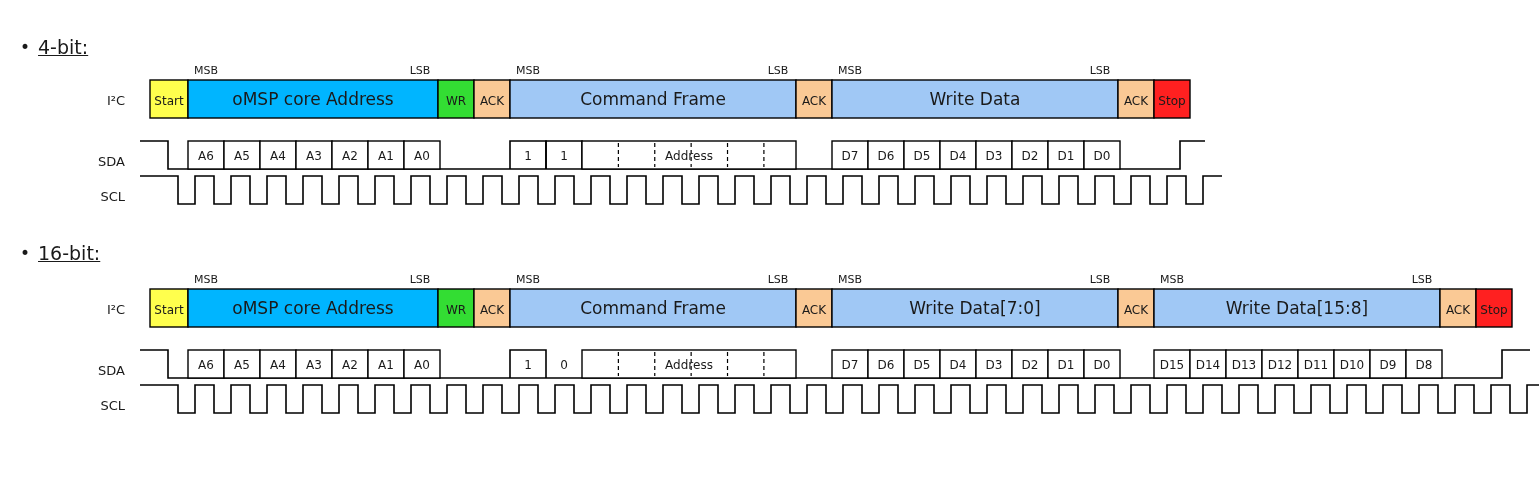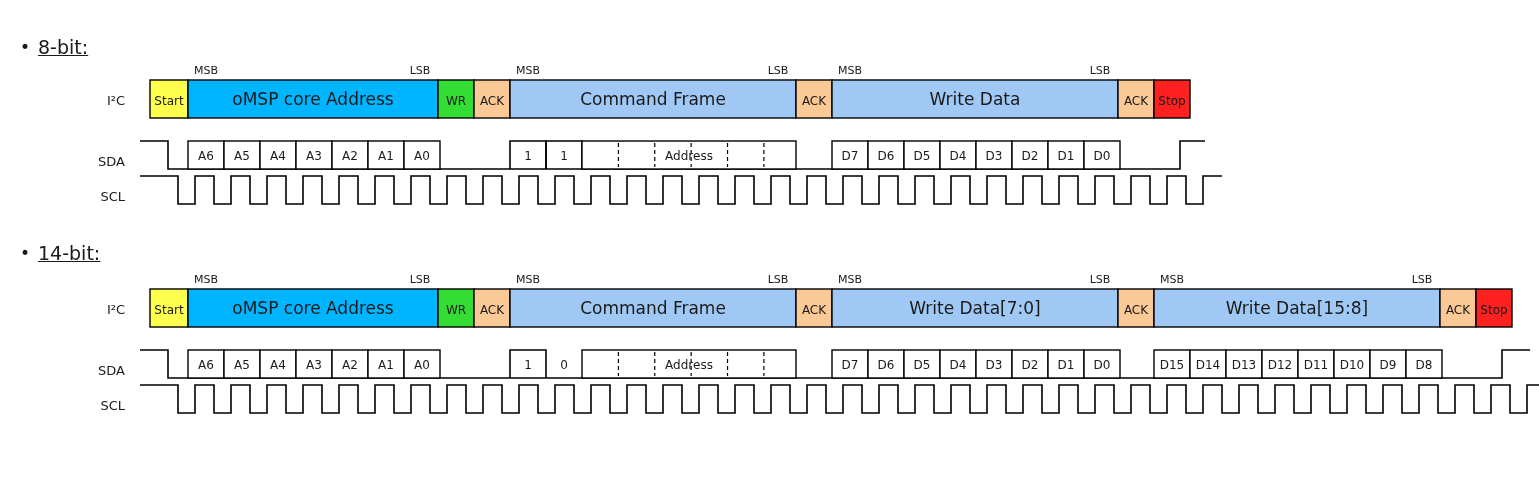--- a/index.html
+++ b/index.html
@@ -22,21 +22,21 @@
   .wave{fill:none;stroke:#000;stroke-width:1.6;}
   .boxline{fill:#fff;stroke:#000;stroke-width:1.4;}
   .dashline{stroke:#000;stroke-width:1.2;stroke-dasharray:4 3;}
   .segrect{stroke:#000;stroke-width:1.4;}
 </style>
 </head>
 <body>
 
 <div class="bullet-line" id="s1-bullet">
   <span class="bullet-dot">•</span>
-  <span class="bullet-text">8-bit:</span>
+  <span class="bullet-text">4-bit:</span>
 </div>
 
 <div class="diagram-wrap" id="diagram-8bit">
     <svg width="1539" height="195" viewBox="0 0 1539 195">
       <text x="125" y="47" text-anchor="end" class="lbl-side">I²C</text>
       <text x="125" y="108" text-anchor="end" class="lbl-side">SDA</text>
       <text x="125" y="143" text-anchor="end" class="lbl-side">SCL</text>
       <g>
         <rect x="150" y="22" width="38" height="38" fill="#ffff4d" class="segrect"></rect>
         <text x="169" y="47" text-anchor="middle" class="seg-txt-sm">Start</text>
@@ -128,21 +128,21 @@
         <text x="1066" y="102" text-anchor="middle" class="bit-txt">D1</text>
         <rect x="1084" y="83" width="36" height="28" class="boxline"></rect>
         <text x="1102" y="102" text-anchor="middle" class="bit-txt">D0</text>
       </g>
       <path d="M 140 118 L 178 118 L 178 146 L 195 146 L 195 118 L 214 118 L 214 146 L 231 146 L 231 118 L 250 118 L 250 146 L 267 146 L 267 118 L 286 118 L 286 146 L 303 146 L 303 118 L 322 118 L 322 146 L 339 146 L 339 118 L 358 118 L 358 146 L 375 146 L 375 118 L 394 118 L 394 146 L 411 146 L 411 118 L 430 118 L 430 146 L 447 146 L 447 118 L 466 118 L 466 146 L 483 146 L 483 118 L 502 118 L 502 146 L 519 146 L 519 118 L 538 118 L 538 146 L 555 146 L 555 118 L 574 118 L 574 146 L 591 146 L 591 118 L 610 118 L 610 146 L 627 146 L 627 118 L 646 118 L 646 146 L 663 146 L 663 118 L 682 118 L 682 146 L 699 146 L 699 118 L 718 118 L 718 146 L 735 146 L 735 118 L 754 118 L 754 146 L 771 146 L 771 118 L 790 118 L 790 146 L 807 146 L 807 118 L 826 118 L 826 146 L 843 146 L 843 118 L 862 118 L 862 146 L 879 146 L 879 118 L 898 118 L 898 146 L 915 146 L 915 118 L 934 118 L 934 146 L 951 146 L 951 118 L 970 118 L 970 146 L 987 146 L 987 118 L 1006 118 L 1006 146 L 1023 146 L 1023 118 L 1042 118 L 1042 146 L 1059 146 L 1059 118 L 1078 118 L 1078 146 L 1095 146 L 1095 118 L 1114 118 L 1114 146 L 1131 146 L 1131 118 L 1150 118 L 1150 146 L 1167 146 L 1167 118 L 1186 118 L 1186 146 L 1203 146 L 1203 118 L 1222 118 L 1205 118" class="wave"></path>
     </svg>
   </div>
 
 <div class="bullet-line" id="s2-bullet">
   <span class="bullet-dot">•</span>
-  <span class="bullet-text">14-bit:</span>
+  <span class="bullet-text">16-bit:</span>
 </div>
 
 <div class="diagram-wrap" id="diagram-16bit">
     <svg width="1539" height="195" viewBox="0 0 1539 195">
       <text x="125" y="47" text-anchor="end" class="lbl-side">I²C</text>
       <text x="125" y="108" text-anchor="end" class="lbl-side">SDA</text>
       <text x="125" y="143" text-anchor="end" class="lbl-side">SCL</text>
       <g>
         <rect x="150" y="22" width="38" height="38" fill="#ffff4d" class="segrect"></rect>
         <text x="169" y="47" text-anchor="middle" class="seg-txt-sm">Start</text>

